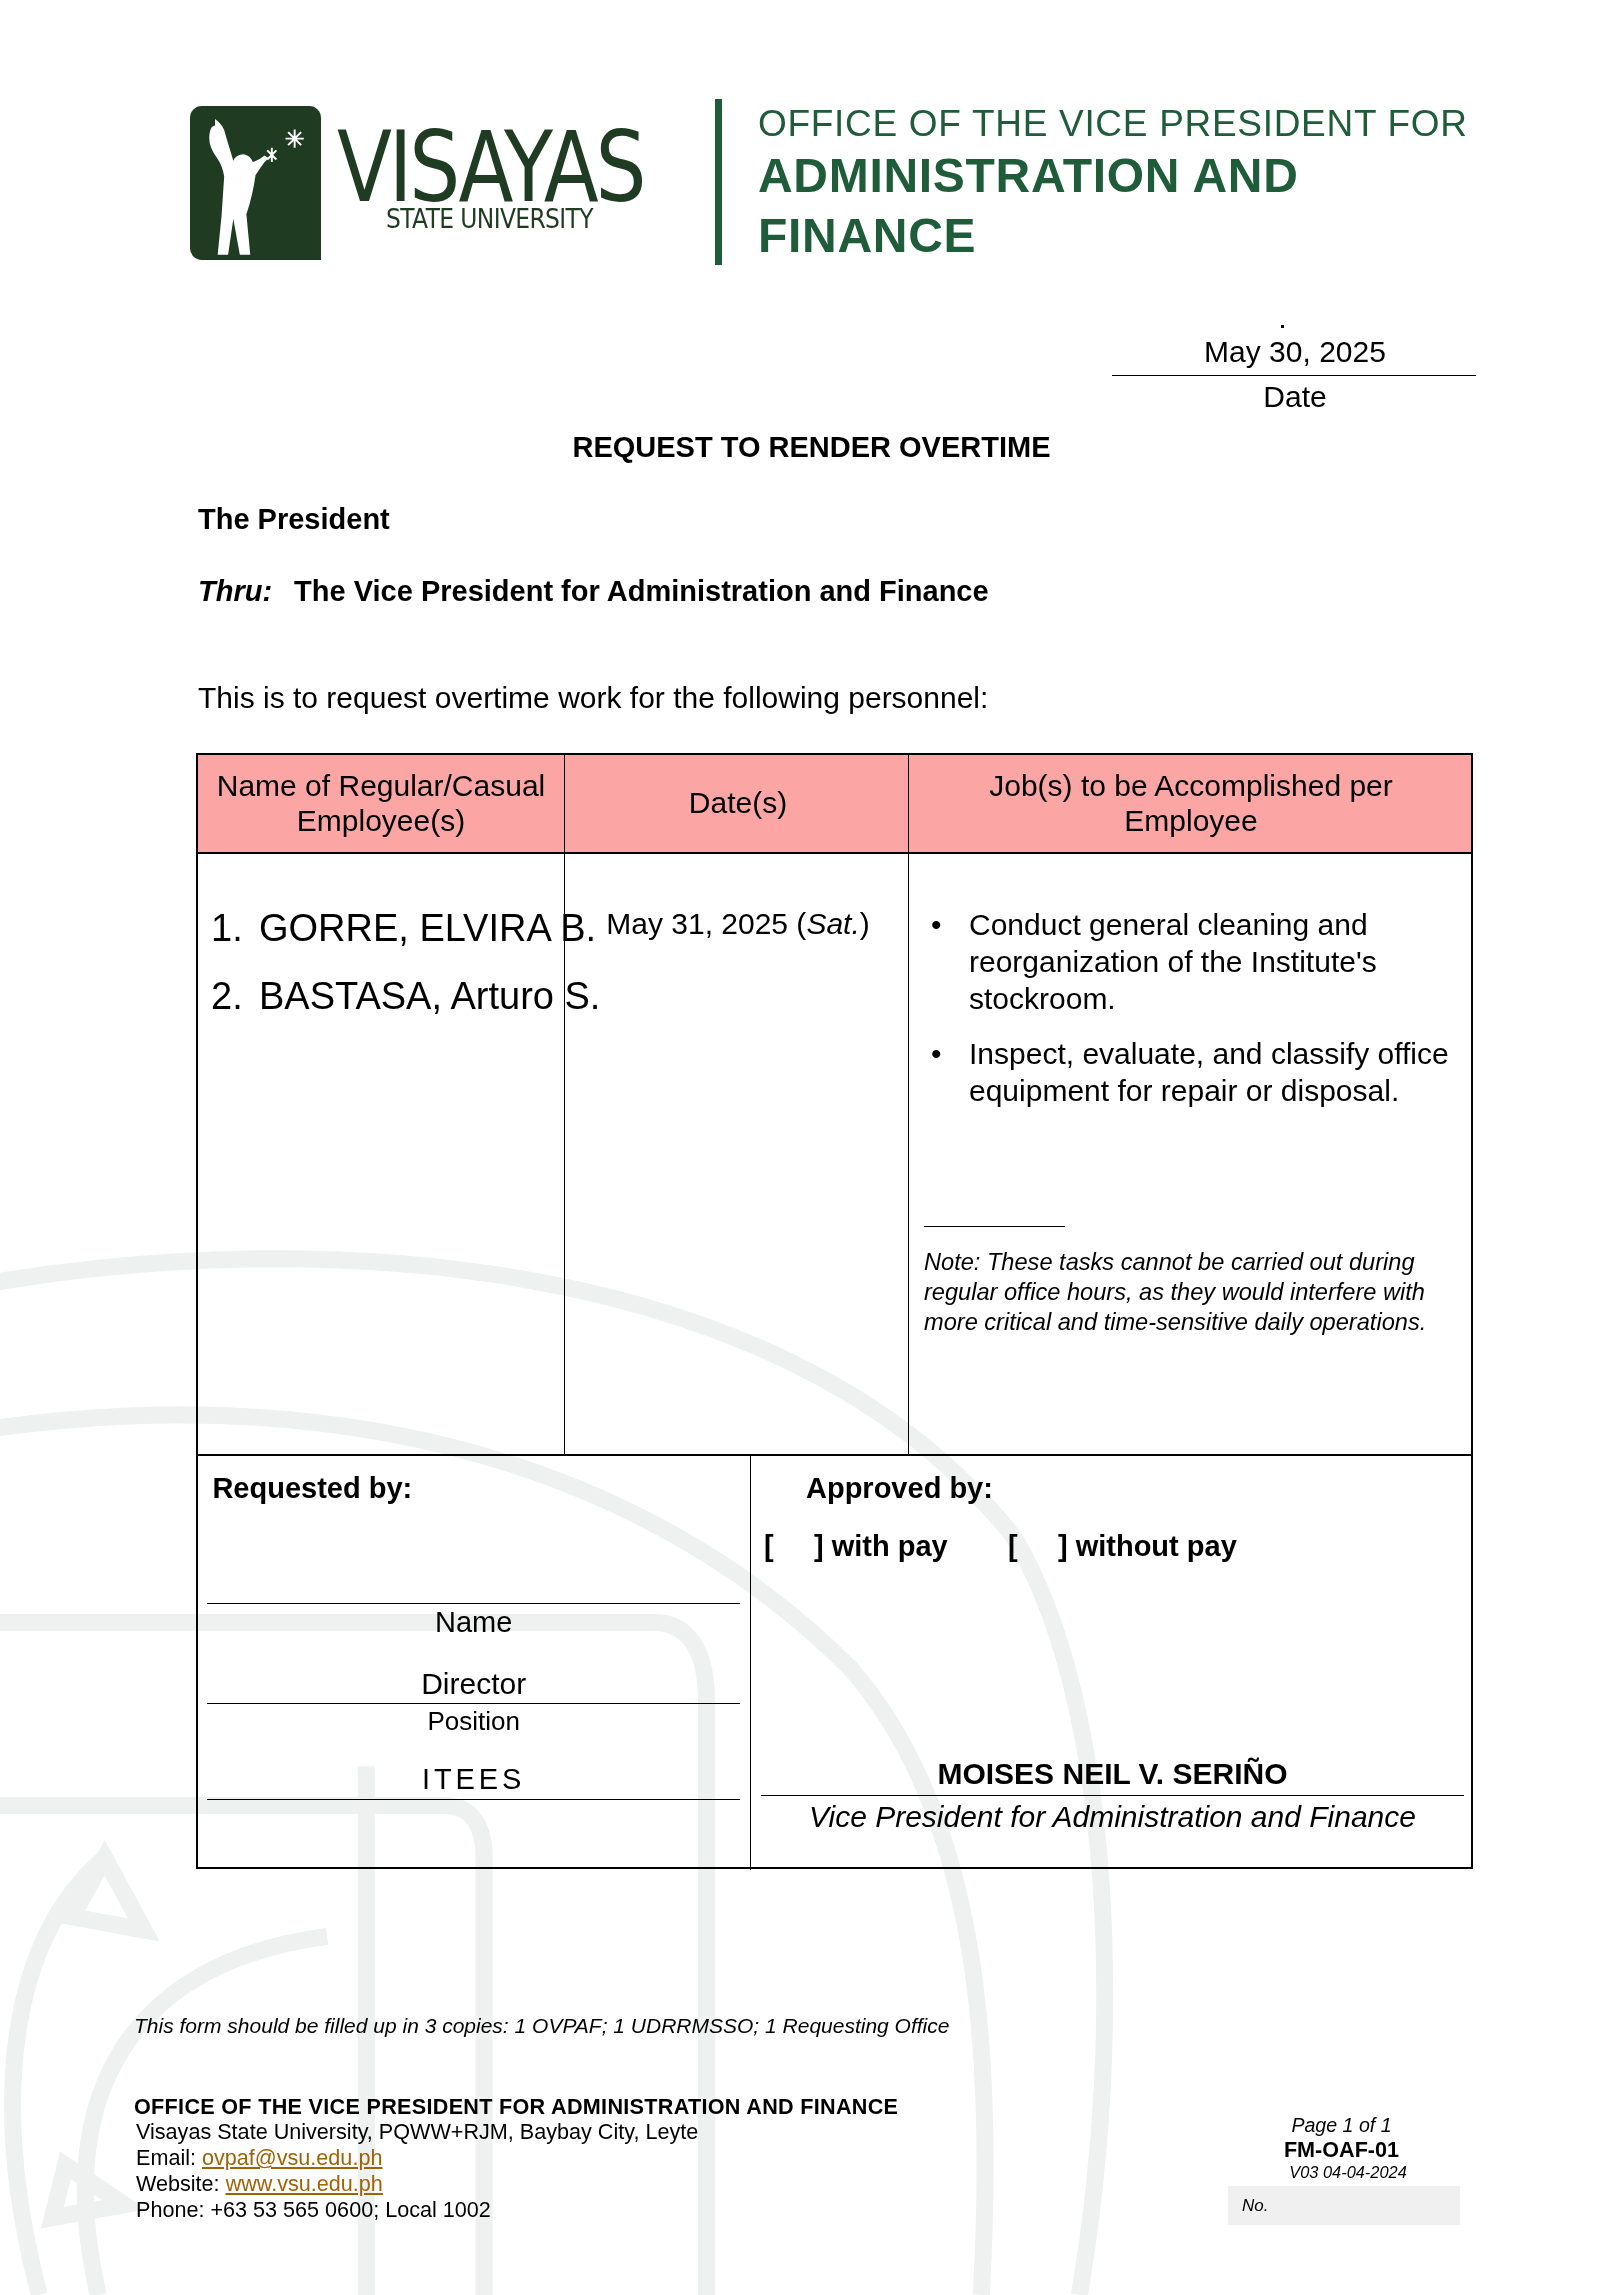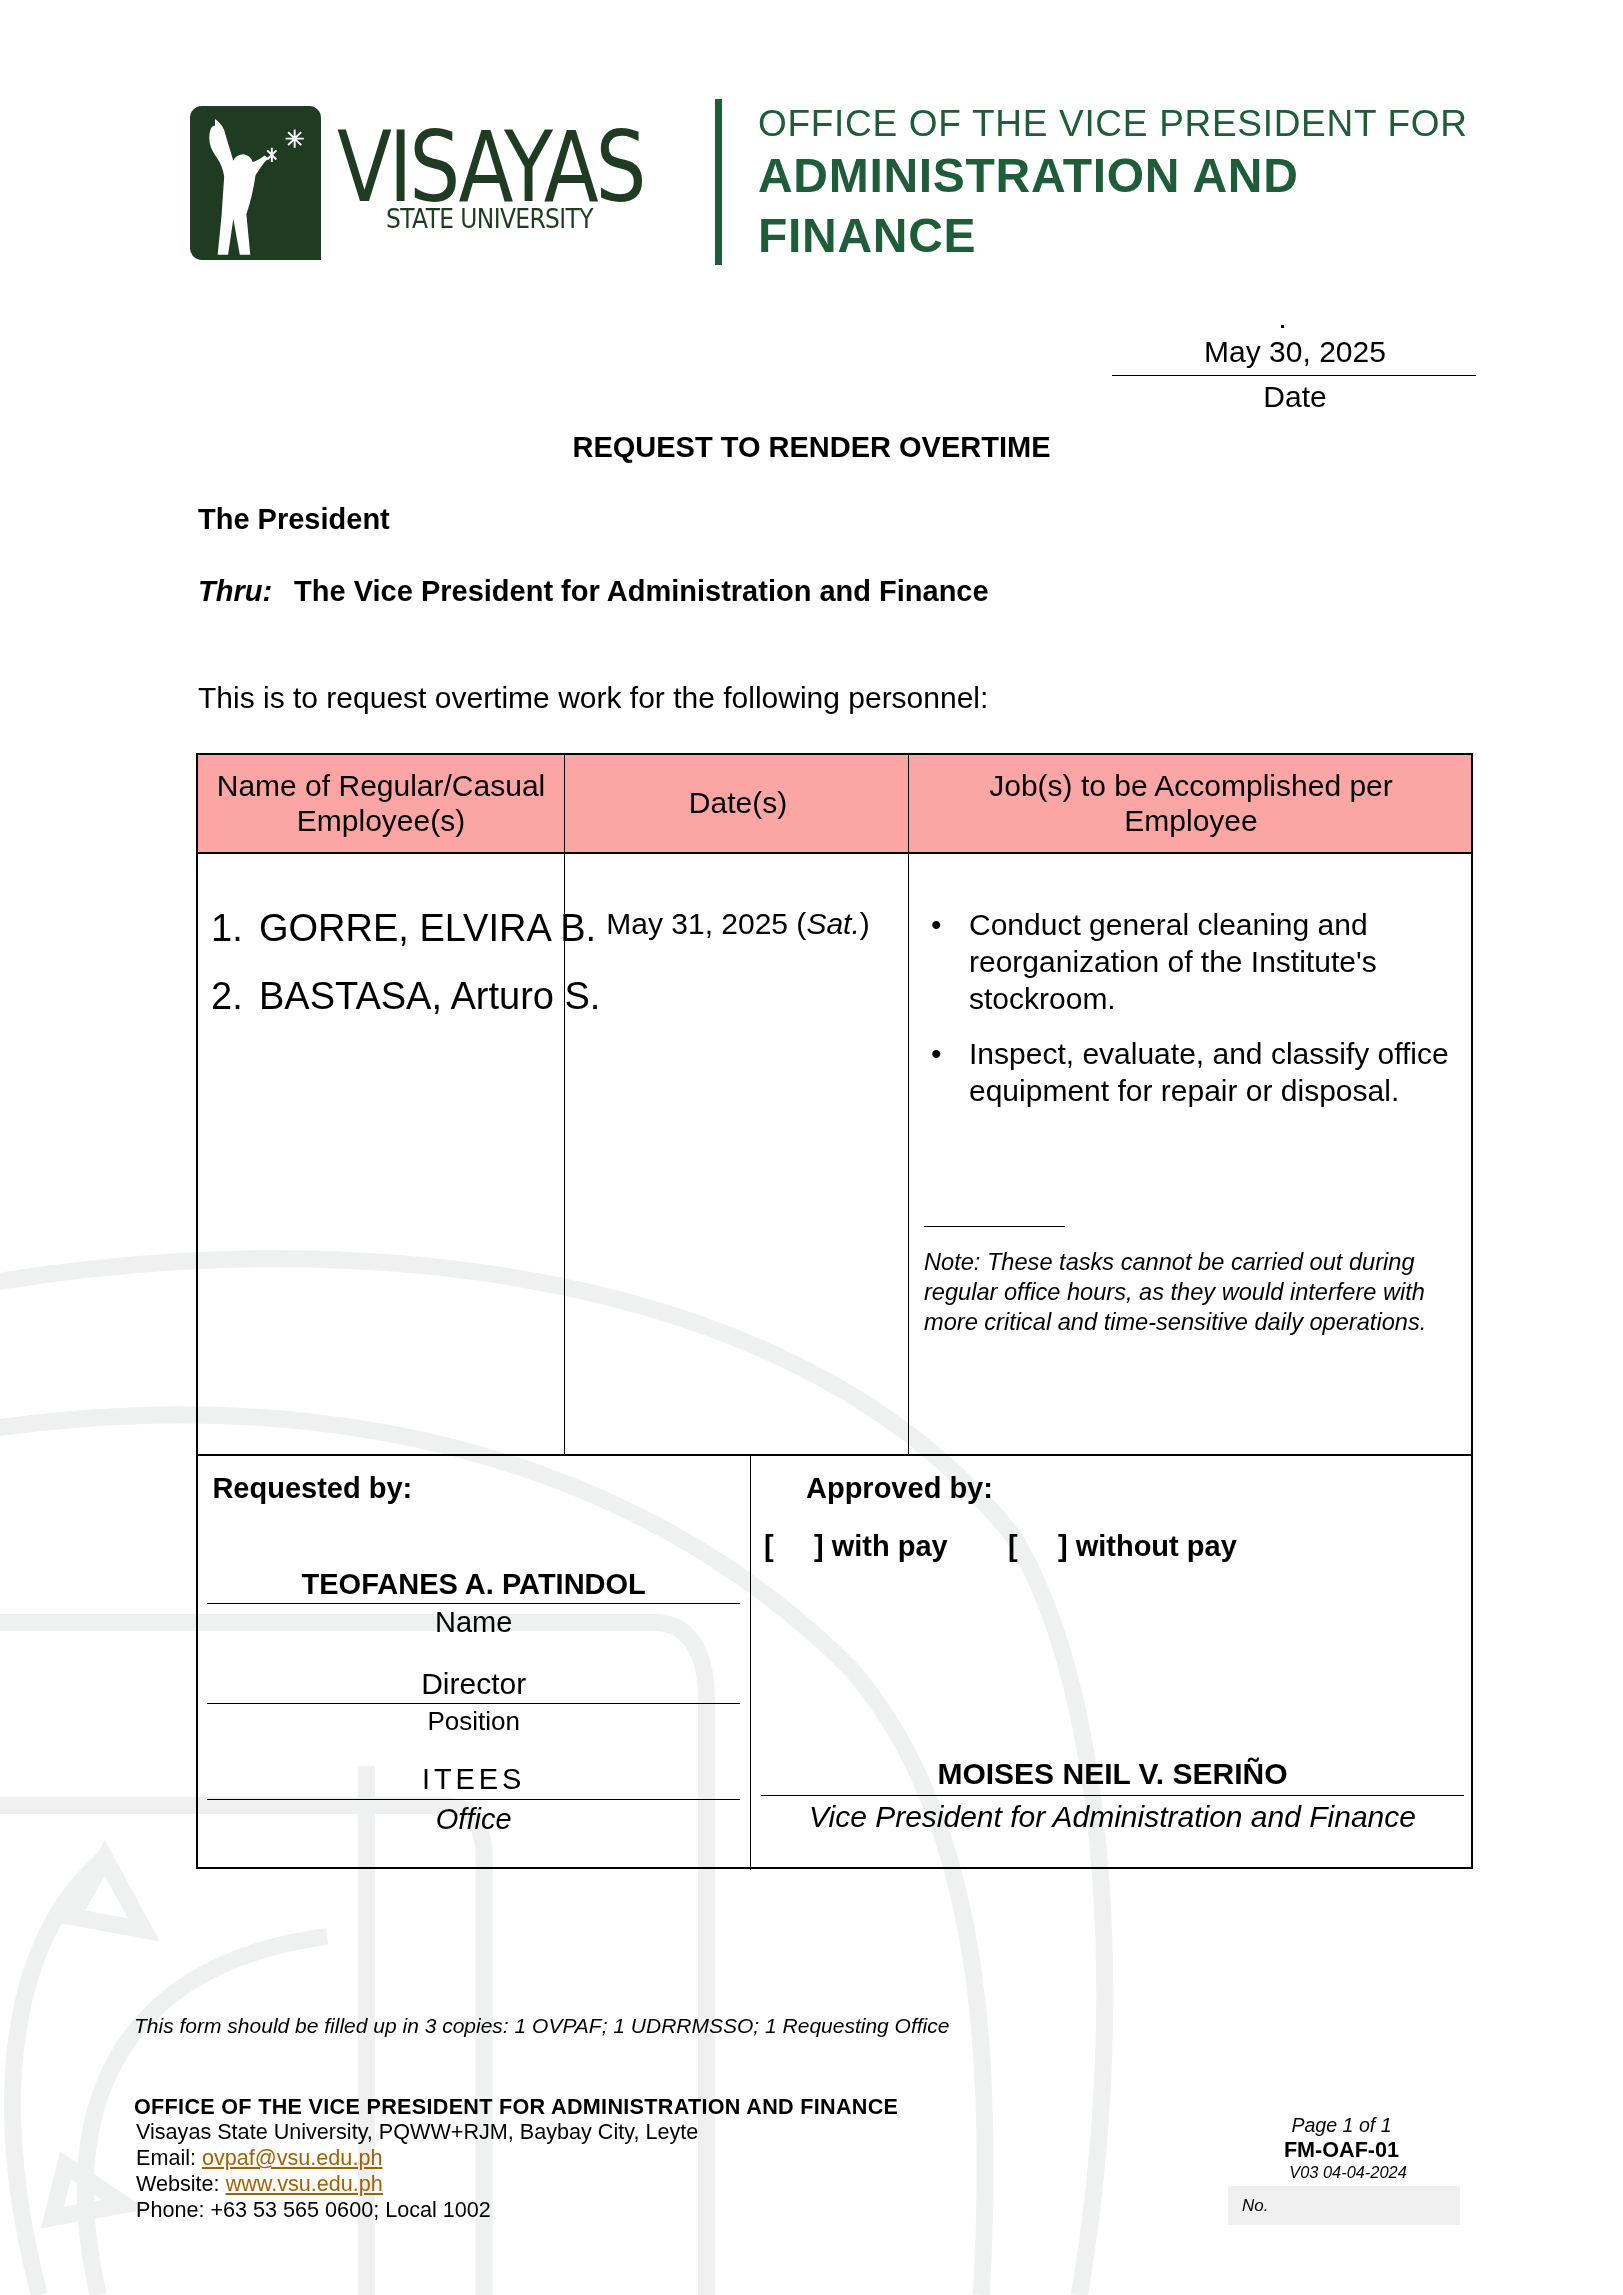--- a/index.html
+++ b/index.html
@@ -130,29 +130,27 @@
     <li><span class="bul">•</span><span>Conduct general cleaning and reorganization of the Institute's stockroom.</span></li>
     <li><span class="bul">•</span><span>Inspect, evaluate, and classify office equipment for repair or disposal.</span></li>
   </ul>
   <div class="note-rule"></div>
   <div class="note">Note: These tasks cannot be carried out during regular office hours, as they would interfere with more critical and time-sensitive daily operations.</div>
 
   <div class="row-bottom"></div>
   <div class="sig-div"></div>
 
   <div class="req-lbl">Requested by:</div>
-  <div class="sig-field" style="top:813px;font-size:29px;font-weight:bold;">TEOFANES A. PATINDOL</div>
   <div class="sig-line" style="top:848px;"></div>
   <div class="sig-field" style="top:851px;font-size:29px;">Name</div>
   <div class="sig-field" style="top:912px;font-size:30px;">Director</div>
   <div class="sig-line" style="top:948px;"></div>
   <div class="sig-field" style="top:951px;font-size:26px;">Position</div>
   <div class="sig-field" style="top:1008px;font-size:29px;letter-spacing:3.9px;">ITEES</div>
   <div class="sig-line" style="top:1044px;"></div>
-  <div class="sig-field" style="top:1048px;font-size:29px;font-style:italic;">Office</div>
 
   <div class="appr-lbl">Approved by:</div>
   <div class="pay" style="left:566px;white-space:pre;">[     ] with pay</div>
   <div class="pay" style="left:810px;white-space:pre;">[     ] without pay</div>
   <div class="appr-name">MOISES NEIL V. SERIÑO</div>
   <div class="appr-line"></div>
   <div class="appr-pos">Vice President for Administration and Finance</div>
 </div>
 
 <div class="abs copies">This form should be filled up in 3 copies: 1 OVPAF; 1 UDRRMSSO; 1 Requesting Office</div>

